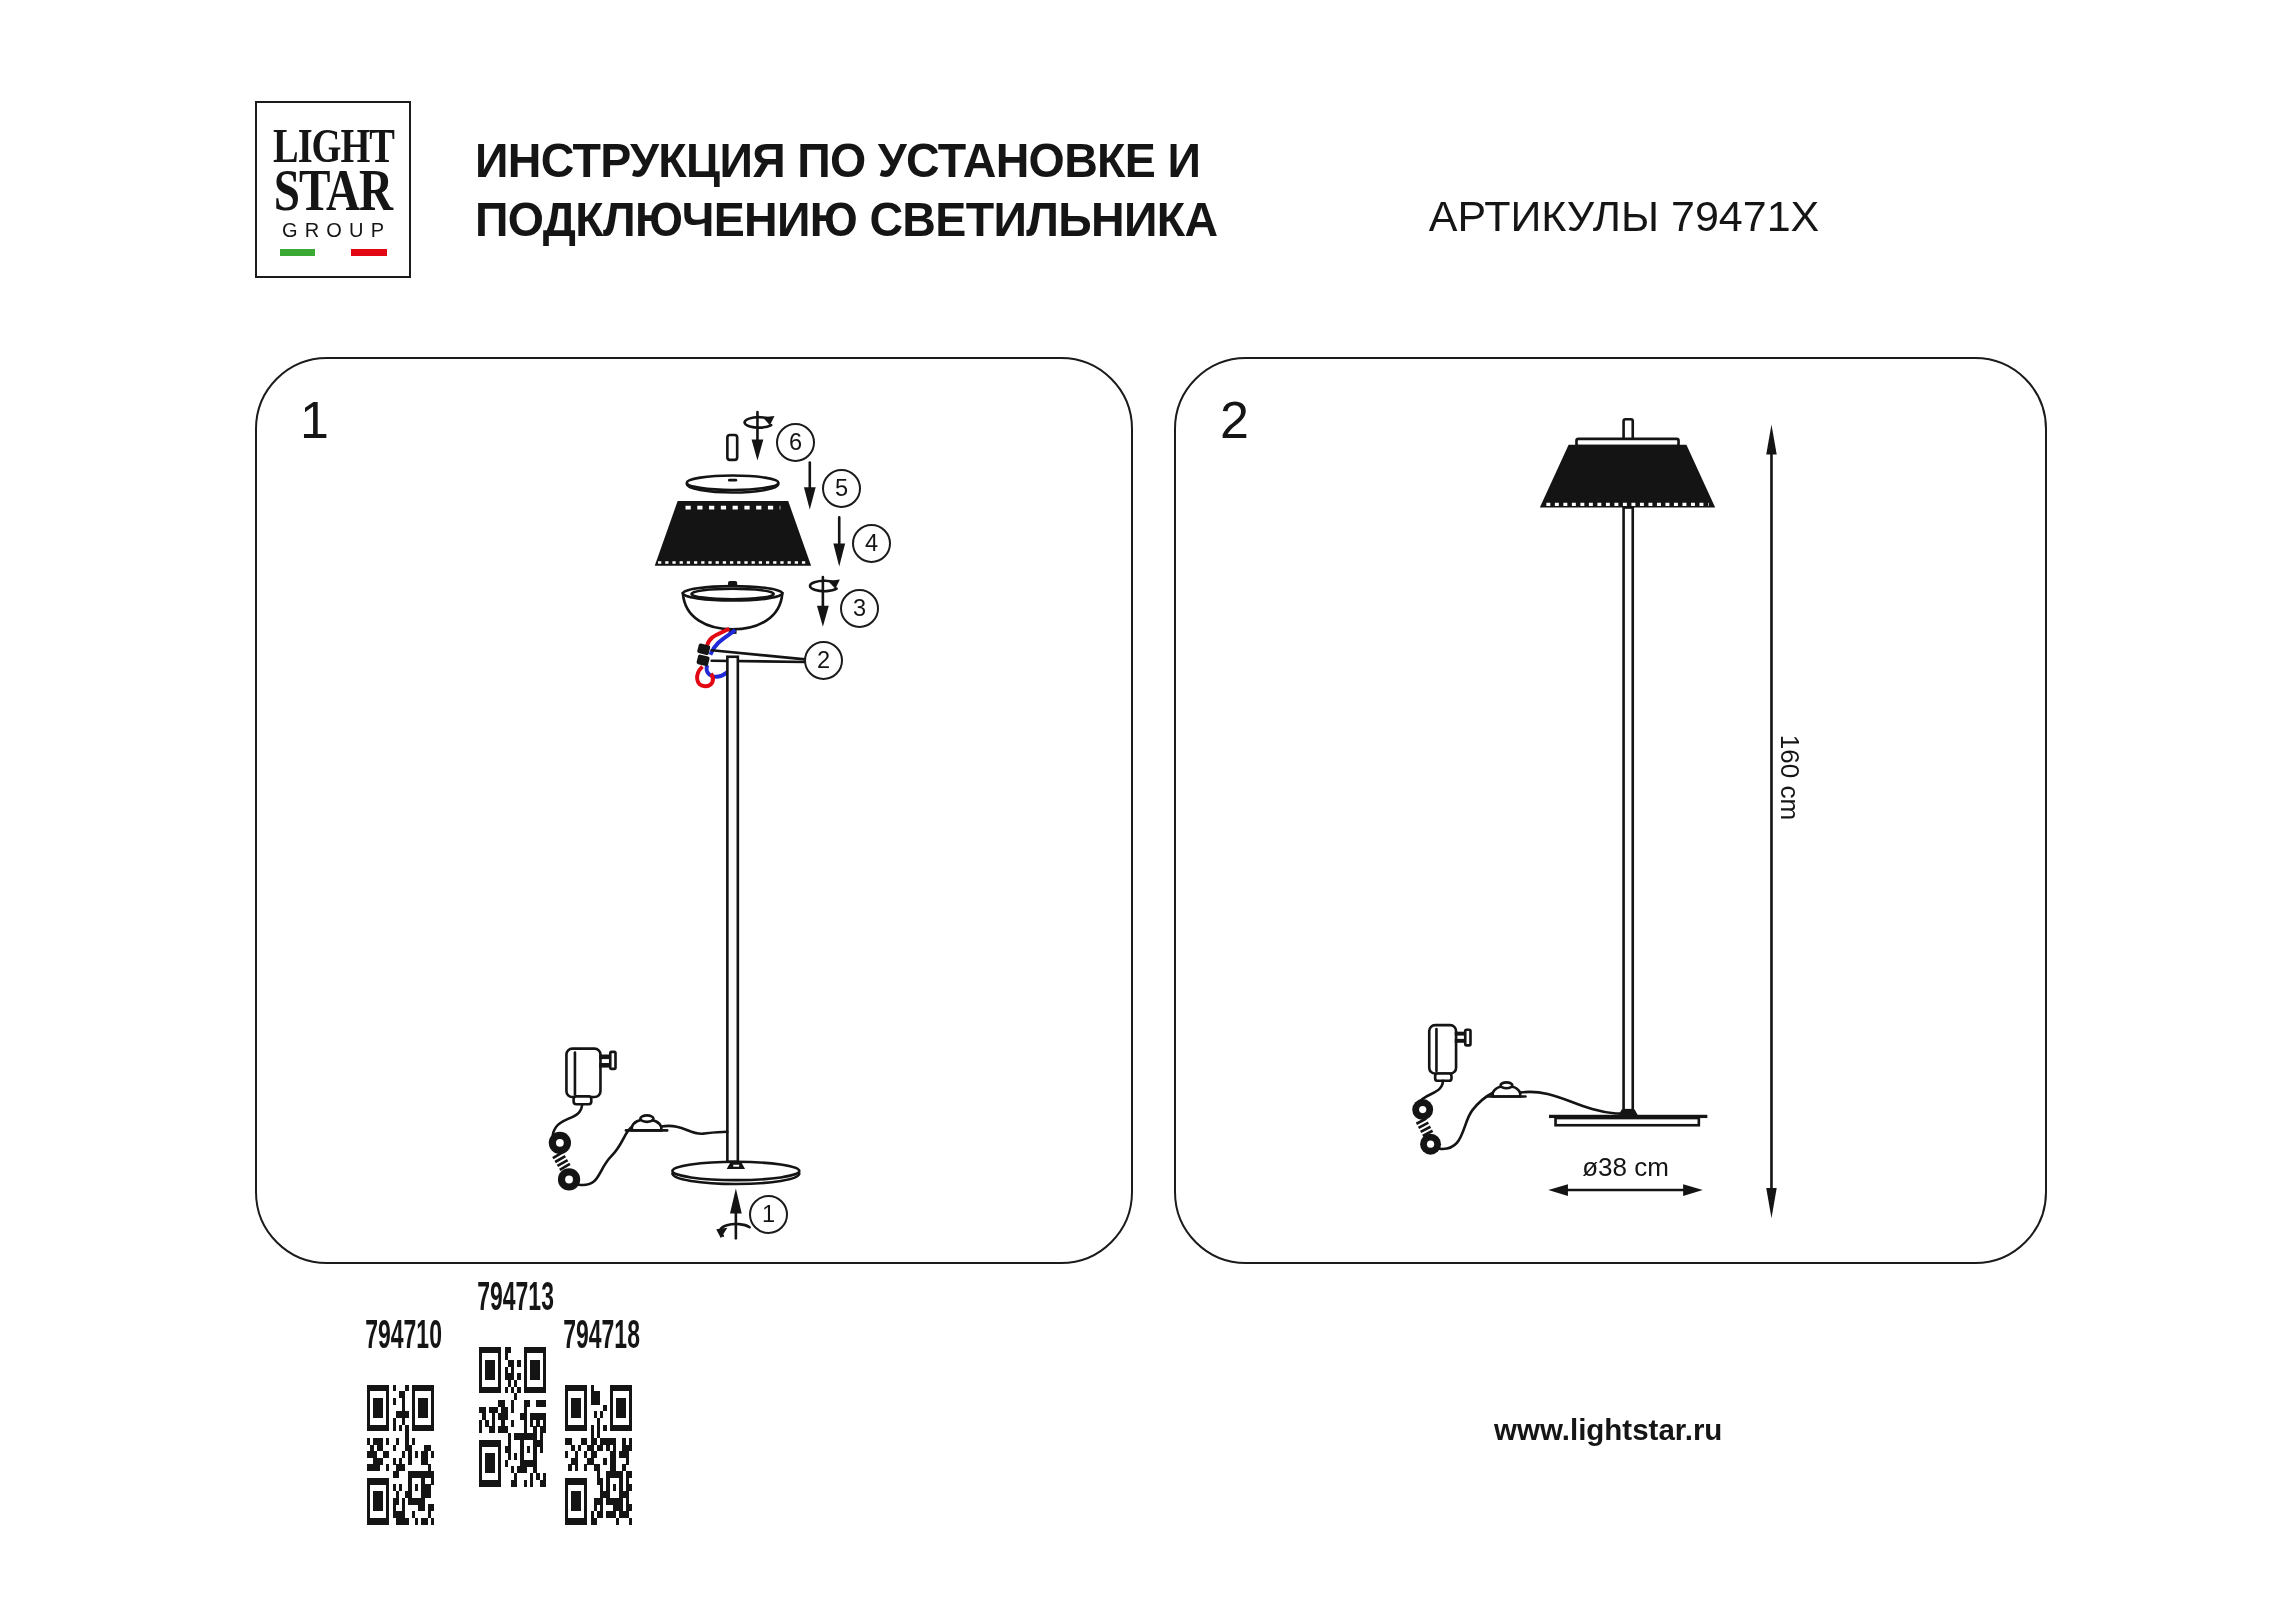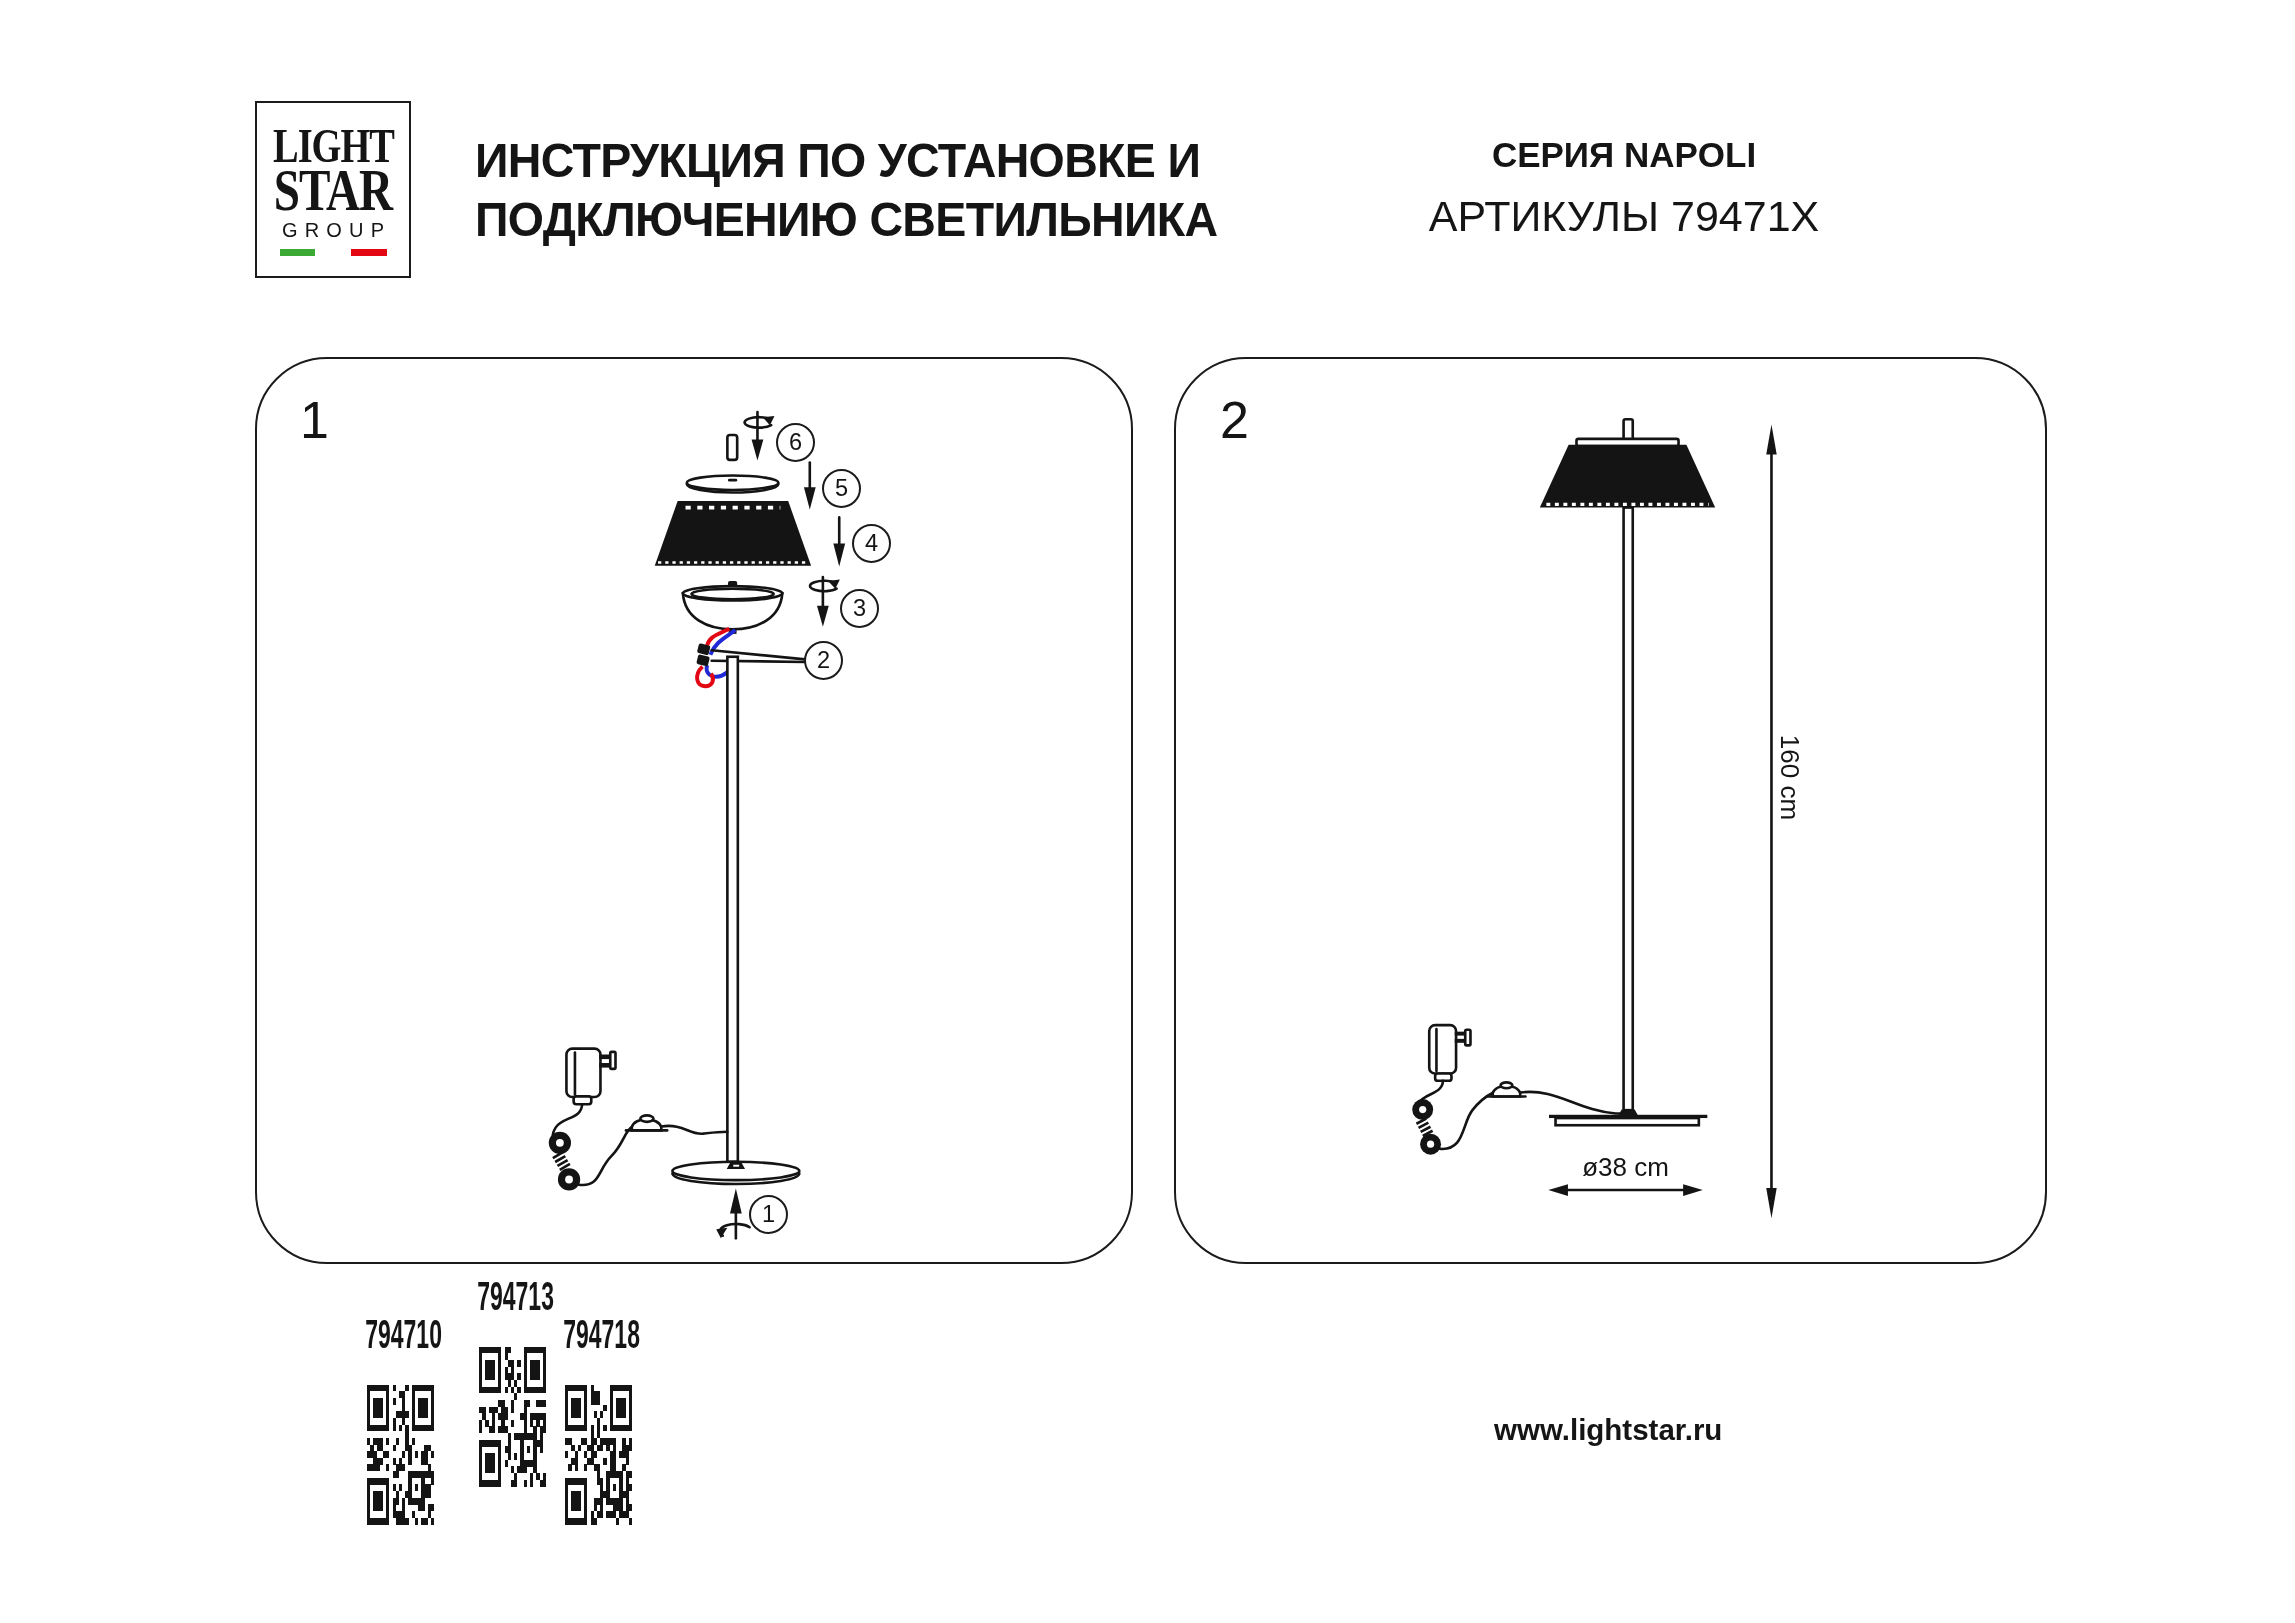--- a/index.html
+++ b/index.html
@@ -71,21 +71,20 @@
       <span class="g"></span>
       <span class="w"></span>
       <span class="r"></span>
     </div>
   </div>
 
   <div class="abs page-title">
     <div>ИНСТРУКЦИЯ ПО УСТАНОВКЕ И</div>
     <div>ПОДКЛЮЧЕНИЮ СВЕТИЛЬНИКА</div>
   </div>
-  <div class="abs series">СЕРИЯ NAPOLI</div>
   <div class="abs articles-title">АРТИКУЛЫ 79471X</div>
 
   <div class="abs panel panel-1">
     <svg viewBox="0 0 1336 1380">
 
       <g transform="translate(765,97)">
         <path class="ln" d="M 20 -5 A 22 8 0 1 0 21 4"></path>
         <polygon class="fill" points="26,-10 8,-8 19,4"></polygon>
         <line class="ln" x1="0" y1="-16" x2="0" y2="28"></line>
         <polygon class="fill" points="-9,26 9,26 0,58"></polygon>

